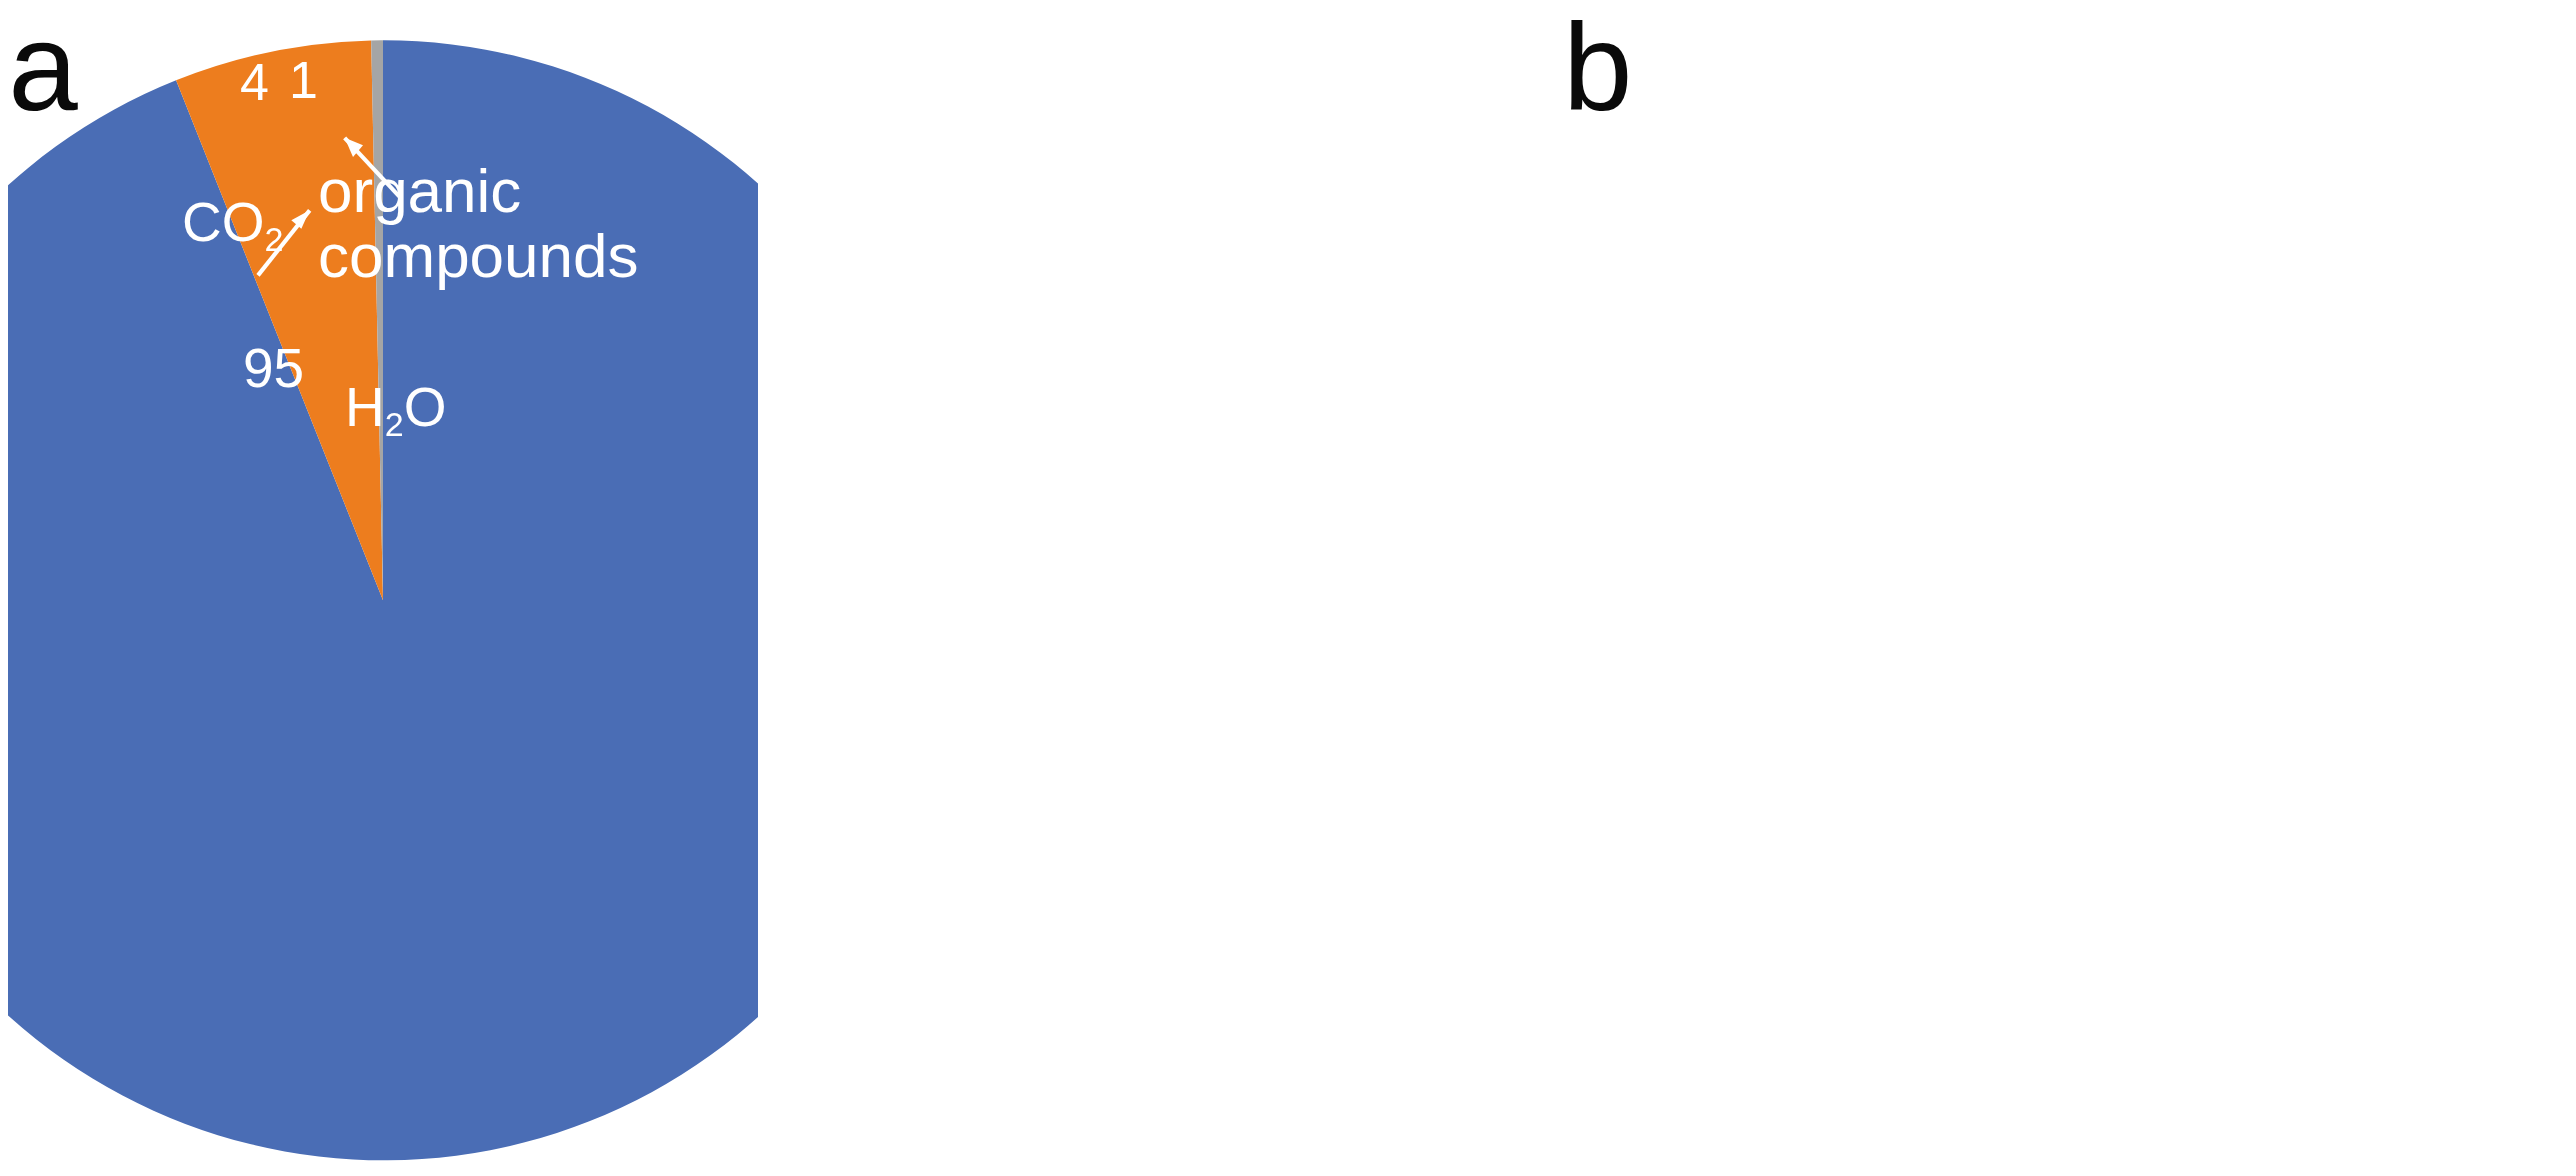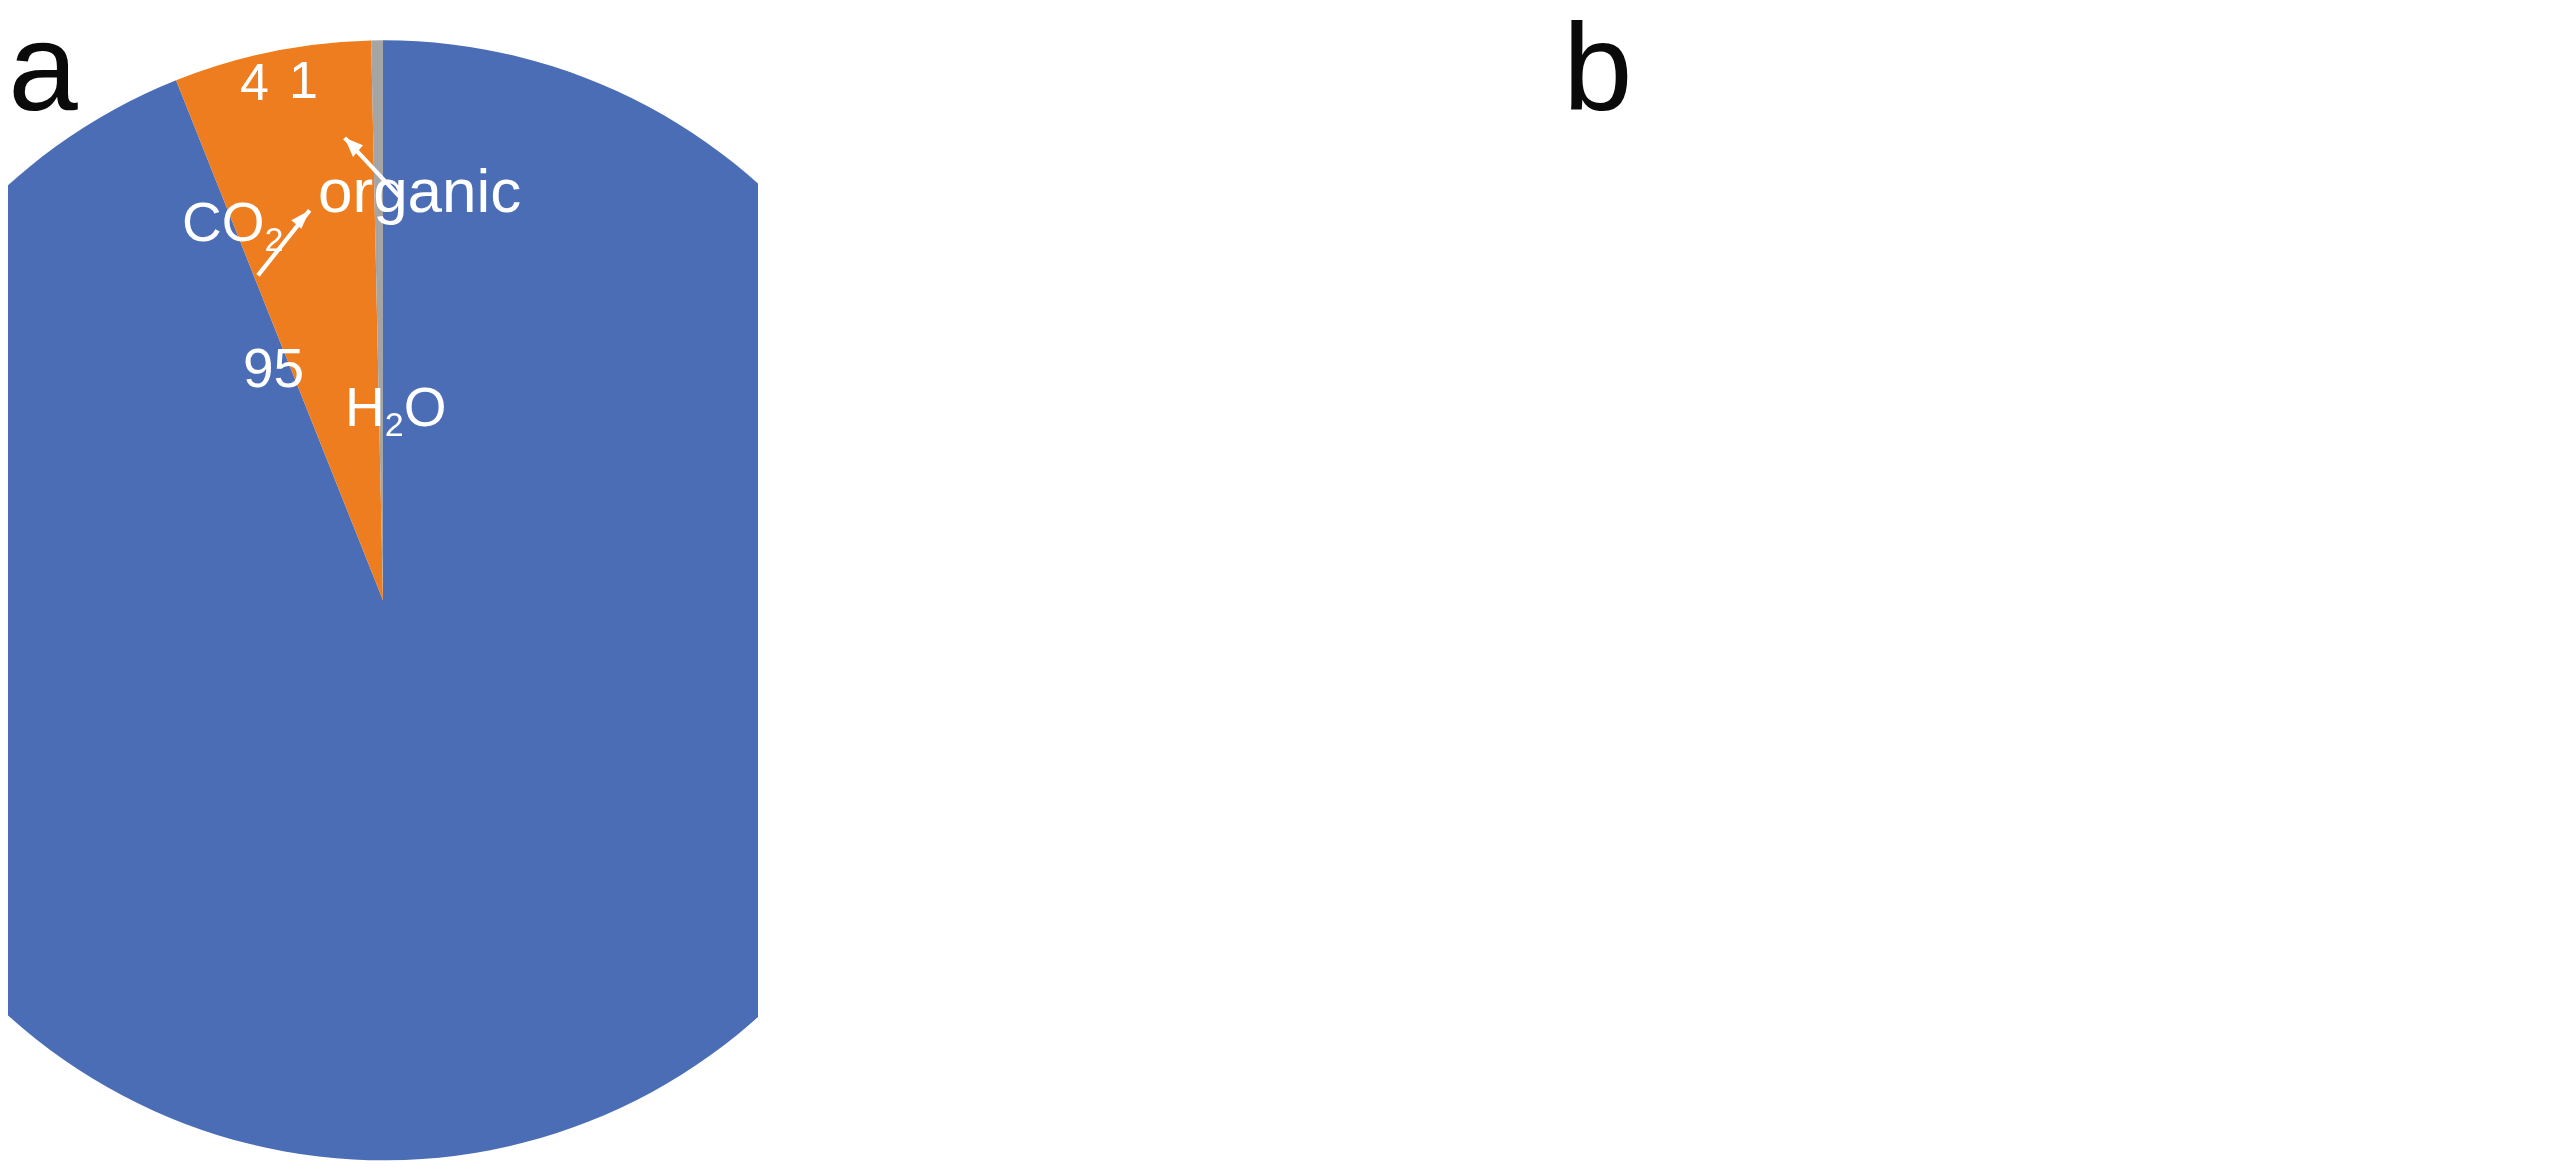--- a/index.html
+++ b/index.html
@@ -65,21 +65,21 @@
         <polygon points="404,145 414,168 426,154"></polygon>
       </g>
     </svg>
 
     <span class="lbl" id="a-val-co2">4</span>
 
     <span class="lbl" id="a-val-org">1</span>
 
     <span class="lbl" id="a-name-co2"><span>CO</span><span class="sub">2</span></span>
 
-    <span class="lbl" id="a-name-org"><span>organic</span><br></span>
+    <span class="lbl" id="a-name-org"><span>organic</span><br><span>compounds</span></span>
 
     <span class="lbl" id="a-val-h2o">95</span>
 
     <span class="lbl" id="a-name-h2o"><span>H</span><span class="sub">2</span><span>O</span></span>
   </div>
 
   <div class="panel" id="panel-b">
 
     <span class="panel-letter">b</span>
 

